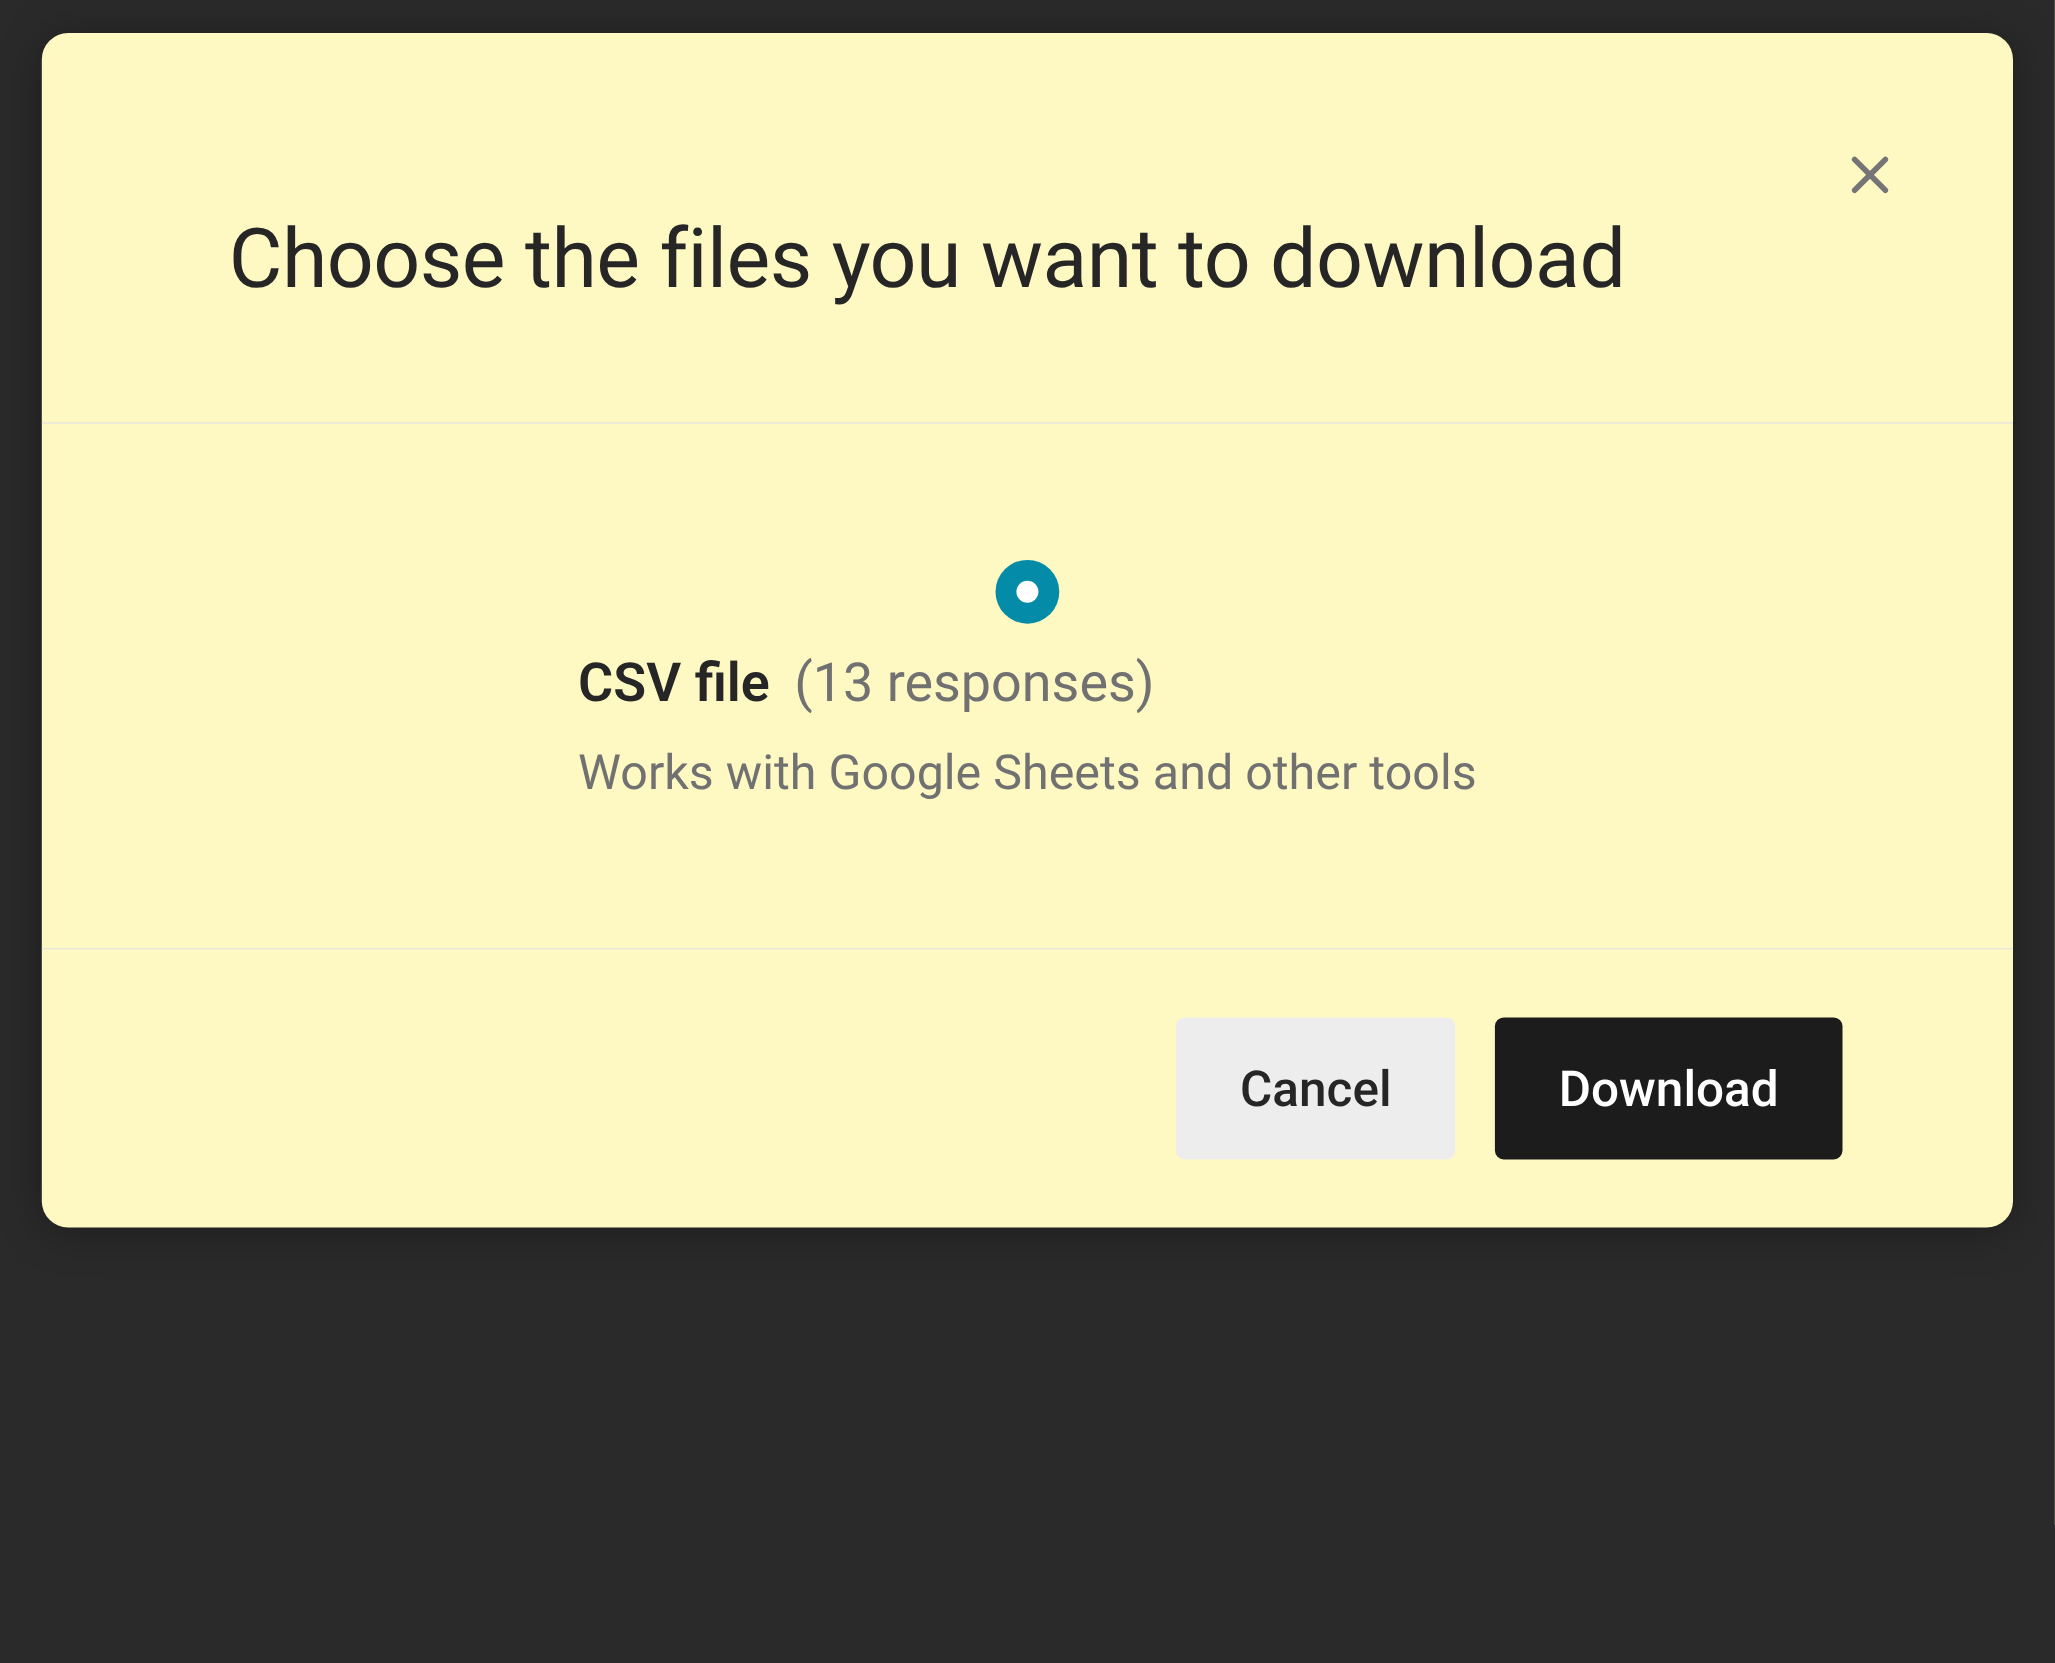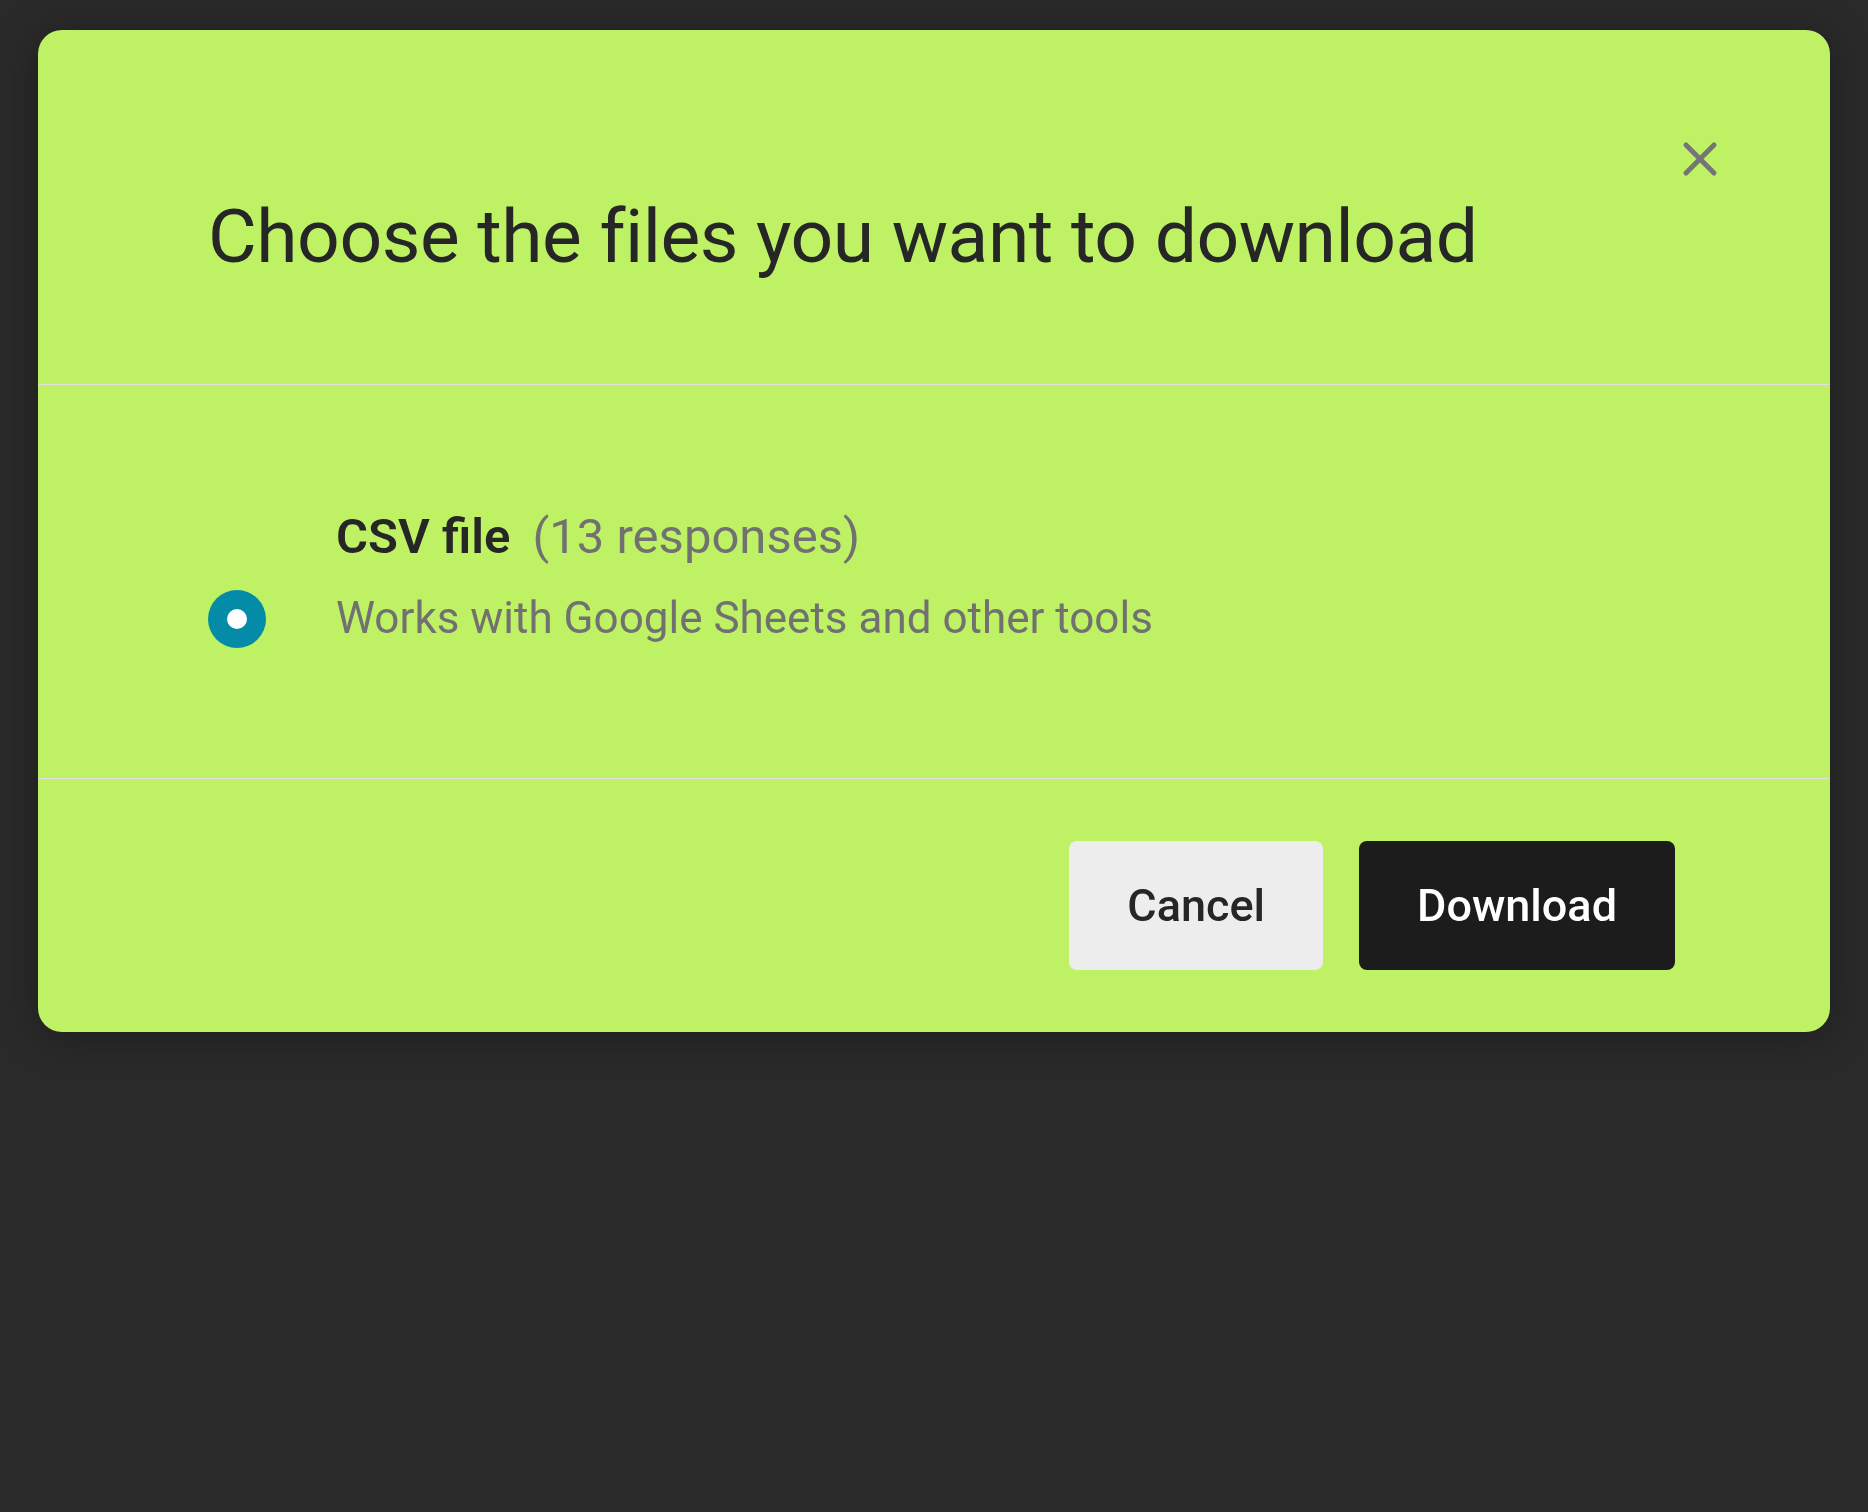--- a/index.html
+++ b/index.html
@@ -15,21 +15,21 @@
       height: 1512px;
       overflow: hidden;
       position: relative;
     }
     
     .modal {
       position: absolute;
       top: 30px;
       left: 38px;
       right: 38px;
-      background: #bef264;
+      background: #fef9c3;
       border-radius: 24px;
       box-shadow: 0 4px 40px rgba(0,0,0,0.3);
       display: flex;
       flex-direction: column;
     }
     
     .modal-header {
       position: relative;
       padding: 160px 170px 100px 170px;
       border-bottom: 1px solid #e0e0e0;
@@ -62,24 +62,25 @@
       width: 48px;
       height: 48px;
     }
     
     .modal-body {
       padding: 120px 170px 130px 170px;
     }
     
     .radio-option {
       display: flex;
-      align-items: flex-end;
-      gap: 70px;
+      align-items: center;
+      gap: 22px;
       margin-bottom: 90px;
       cursor: pointer;
+      flex-direction: column;
     }
     
     .radio-option:last-child {
       margin-bottom: 0;
     }
     
     .radio-button {
       flex-shrink: 0;
       width: 58px;
       height: 58px;

